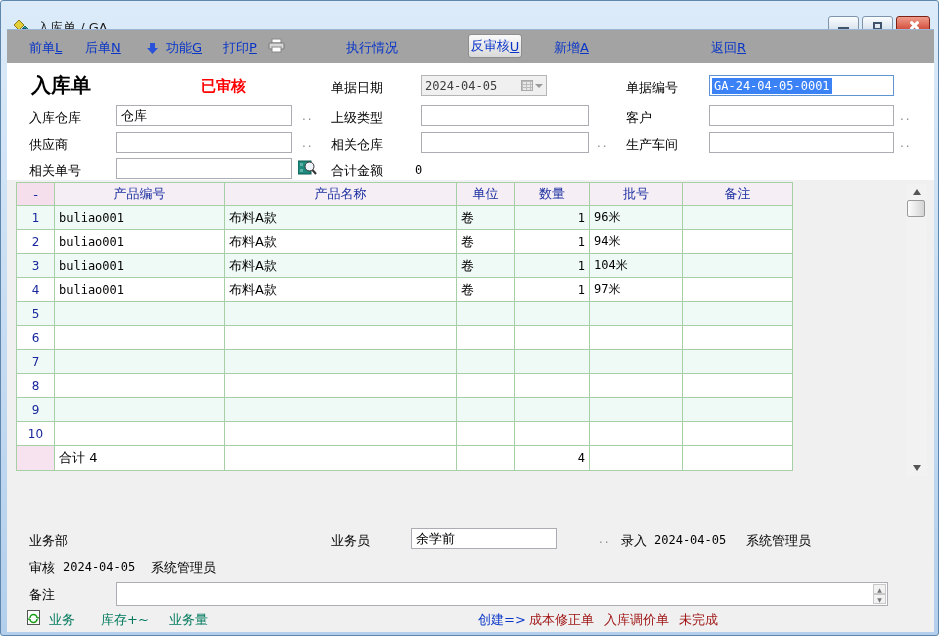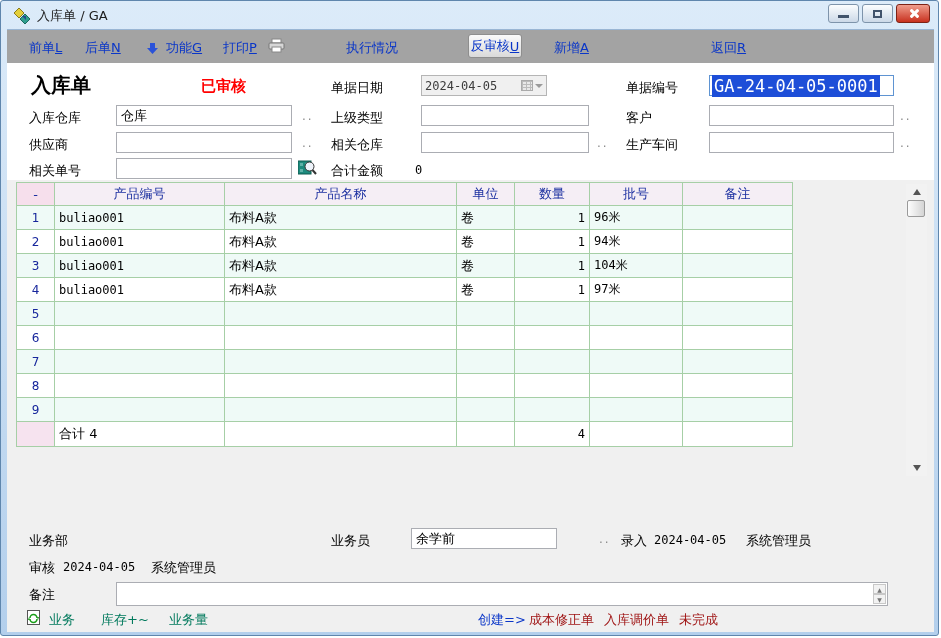--- a/index.html
+++ b/index.html
@@ -1,20 +1,20 @@
 <!DOCTYPE html>
 <html><head>
 <meta charset="utf-8">
 <style>
   html,body{margin:0;padding:0;background:#fff;font-family:"DejaVu Sans",sans-serif;}
   *{box-sizing:border-box;}
   .window{position:relative;width:939px;height:636px;border:1px solid #5f86ad;border-radius:3px;
     background:linear-gradient(#dcebf9,#b3cfec);overflow:hidden;}
   
-  .titlebar{position:relative;height:19px;}
+  .titlebar{position:relative;height:19px;margin-top:12px;}
   .app-icon{position:absolute;left:12px;top:6px;width:18px;height:17px;}
   .win-title{position:absolute;left:36px;top:6px;font-size:13px;color:#1c1c1c;}
   .caption{position:absolute;right:8px;top:3px;display:flex;gap:3px;}
   .cap-btn{width:31px;height:19px;border:1px solid #7e94ab;border-radius:3px;
     background:linear-gradient(#fbfdfe,#ccd9e8);display:flex;align-items:center;justify-content:center;cursor:pointer;}
   .cap-btn.close{width:34px;background:linear-gradient(#f09d8c,#c8311f);border-color:#7e2215;}
   .glyph-min{width:11px;height:3px;background:#41536b;margin-top:6px;}
   .glyph-max{width:9px;height:8px;border:2px solid #41536b;background:transparent;}
   .glyph-x{position:relative;width:11px;height:11px;}
   .glyph-x::before,.glyph-x::after{content:"";position:absolute;left:5px;top:0;width:3px;height:11px;background:#fff;border-radius:1px;}
@@ -40,21 +40,21 @@
   .dots{position:absolute;font-size:12px;color:#8a8a8a;letter-spacing:2px;}
   .datebox{position:absolute;left:414px;top:12px;width:126px;height:21px;border:1px solid #b5b5b5;background:#f0f0f0;
     display:flex;align-items:center;padding:0 3px;font-size:12px;font-family:"DejaVu Sans Mono",monospace;color:#3c3c3c;}
   .datebox .cal{margin-left:auto;display:flex;align-items:center;gap:2px;color:#a8a8a8;}
   .cal-grid{width:12px;height:11px;border:1px solid #aaa;background:
     linear-gradient(#bbb 1px,transparent 1px) 0 3px/4px 3px,
     linear-gradient(90deg,#bbb 1px,transparent 1px) 0 0/4px 3px,#e8e8e8;}
   .cal-caret{width:0;height:0;border:4px solid transparent;border-top-color:#9a9a9a;margin-top:4px;}
   .docno-box{position:absolute;left:702px;top:12px;width:185px;height:21px;border:1px solid #5f94d2;background:#fff;
     display:flex;align-items:center;padding:0 2px;}
-  .sel-text{background:#1d4ed8;color:#fff;font-size:17px;font-family:"DejaVu Sans Mono",monospace;padding:1px 2px;}
+  .sel-text{background:#3b82f6;color:#fff;font-size:12px;font-family:"DejaVu Sans Mono",monospace;padding:1px 2px;}
   .search-ic{position:absolute;left:291px;top:95px;cursor:pointer;}
   
   .gridarea{top:150px;height:331px;background:#f0f0f0;}
   table.grid{position:absolute;left:9px;top:2px;border-collapse:collapse;table-layout:fixed;background:#fff;font-size:13px;}
   .grid th,.grid td{border:1px solid #a6cfa6;overflow:hidden;white-space:nowrap;padding:0 4px;}
   .grid th{height:23px;background:#f5eef5;color:#1b2fa0;font-weight:normal;text-align:center;}
   .grid th.h-num{background:#f6dfec;}
   .grid td{height:24px;}
   .grid tr.odd td{background:#effaf7;}
   .grid tr.even td{background:#ffffff;}
@@ -290,20 +290,29 @@
             </tr>
             <tr class="odd">
               <td class="col-num">9</td>
               <td class="col-code"></td>
               <td class="col-name"></td>
               <td class="col-unit"></td>
               <td class="col-qty"></td>
               <td class="col-batch"></td>
               <td class="col-note"></td>
             </tr>
+            <tr class="even">
+              <td class="col-num">10</td>
+              <td class="col-code"></td>
+              <td class="col-name"></td>
+              <td class="col-unit"></td>
+              <td class="col-qty"></td>
+              <td class="col-batch"></td>
+              <td class="col-note"></td>
+            </tr>
           </tbody>
         <tfoot>
           <tr>
             <td class="f-num"></td>
             <td class="f-label">合计 4</td>
             <td></td>
             <td></td>
             <td class="col-qty">4</td>
             <td></td>
             <td></td>

